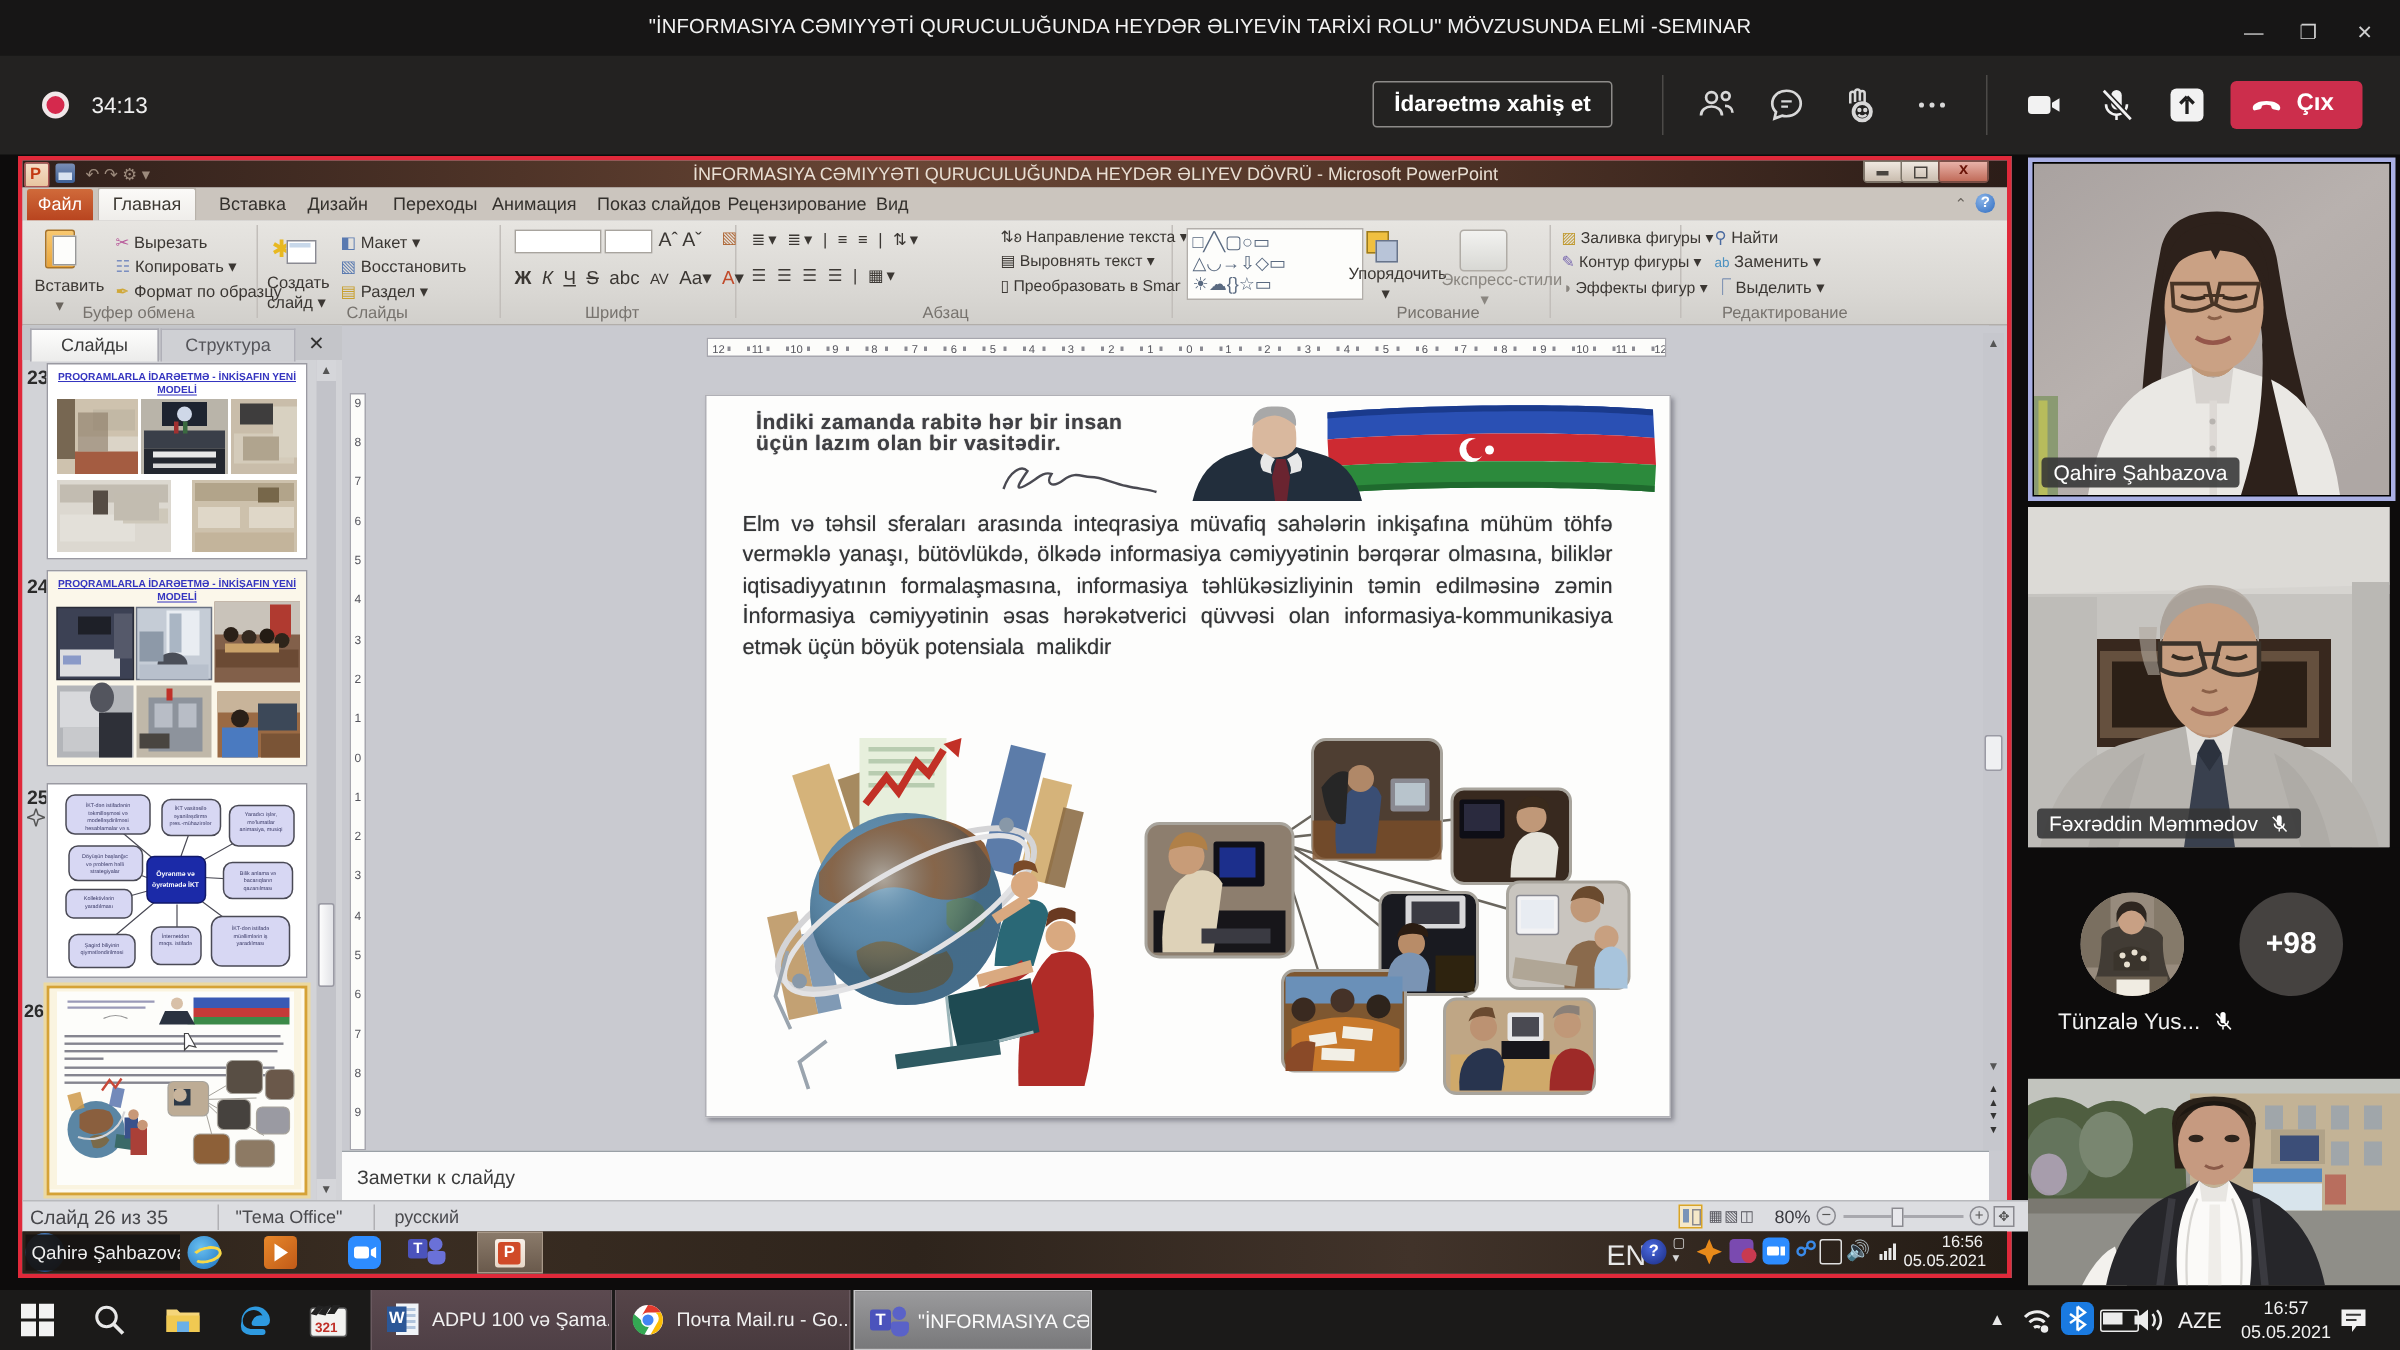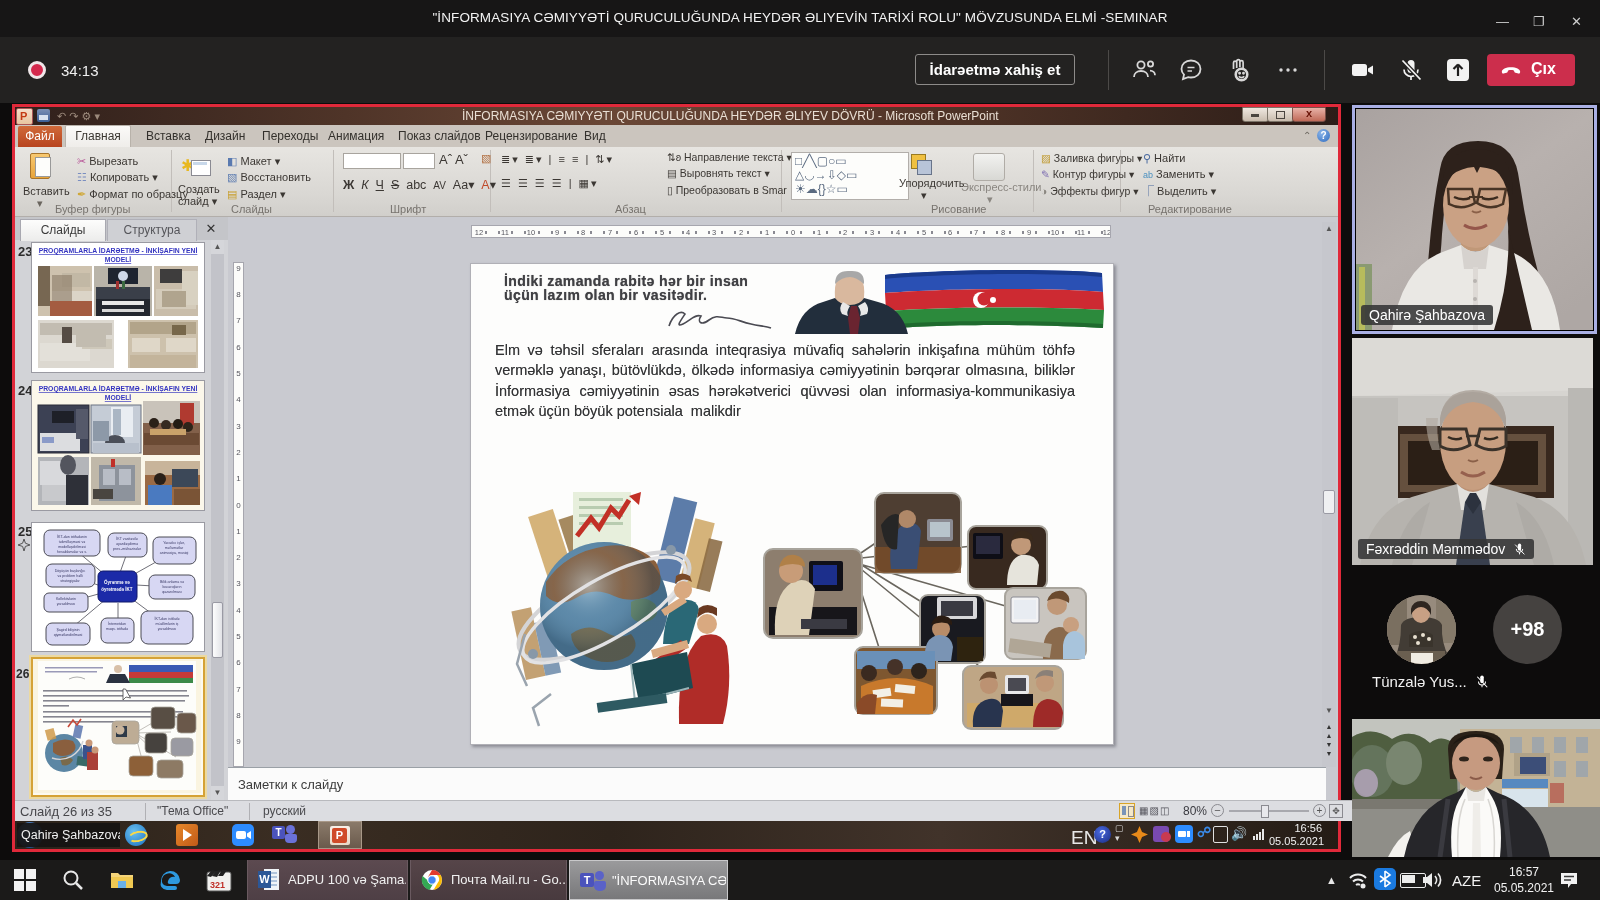--- a/index.html
+++ b/index.html
@@ -143,21 +143,21 @@
       <div style="position:absolute;left:1288px;top:5px;color:#6a655e;font-size:10px;">⌃</div>
       <div style="position:absolute;left:1302px;top:4px;width:13px;height:13px;border-radius:50%;background:radial-gradient(circle at 35% 30%,#8ab4e8,#2f6cc0);color:#fff;font-size:10px;font-weight:bold;text-align:center;line-height:13px;">?</div>
     </div>
     <div class="abs" id="ribbon">
       <div class="gsep" style="left:156px;"></div>
       <div class="gsep" style="left:318px;"></div>
       <div class="gsep" style="left:475px;"></div>
       <div class="gsep" style="left:766px;"></div>
       <div class="gsep" style="left:1018px;"></div>
       <div class="gsep" style="left:1105px;"></div>
-      <div class="glabel" style="left:40px;">Буфер фигуры</div>
+      <div class="glabel" style="left:40px;">Буфер обмена</div>
       <div class="glabel" style="left:216px;">Слайды</div>
       <div class="glabel" style="left:375px;">Шрифт</div>
       <div class="glabel" style="left:600px;">Абзац</div>
       <div class="glabel" style="left:916px;">Рисование</div>
       <div class="glabel" style="left:1133px;">Редактирование</div>
 
       <div style="position:absolute;left:13px;top:6px;width:26px;height:30px;">
         <div style="position:absolute;left:2px;top:0;width:18px;height:24px;background:linear-gradient(#f8c870,#e8a43a);border:1px solid #a8742a;border-radius:2px;"></div>
         <div style="position:absolute;left:7px;top:4px;width:14px;height:18px;background:#fdfdfb;border:1px solid #999;"></div>
       </div>
@@ -545,20 +545,21 @@
           <path d="M48 34 q-2 -26 15 -26 q16 0 14 26 q-4 10 -14 10 q-11 0 -15 -10z" fill="#d9b89e"></path>
           <path d="M48 20 q0 -14 15 -13 q15 -1 14 13 q-8 -7 -14 -7 q-8 0 -15 7z" fill="#a8a8a8"></path>
           <path d="M8 70 q6 -26 28 -32 l12 -4 q5 7 15 7 q10 0 14 -7 l14 4 q24 6 30 32 z" fill="#222e3c"></path>
           <path d="M56 38 l7 4 q-4 6 -2 10 l-6 -2 q-4 -6 1 -12z" fill="#e8e8e8"></path>
           <path d="M78 38 l-7 4 q4 6 2 10 l7 -2 q3 -6 -2 -12z" fill="#e8e8e8"></path>
           <path d="M64 42 h6 l3 12 -2 16 h-8 l-2 -16z" fill="#6a2430"></path>
         </svg>
         <div style="position:absolute;left:24px;top:76px;width:580px;font-size:14.5px;line-height:20.4px;color:#333436;text-shadow:0 0 .6px rgba(70,70,70,.7);" id="bodytext">
           <div style="text-align:justify;text-align-last:justify;">Elm və təhsil sferaları arasında inteqrasiya müvafiq sahələrin inkişafına mühüm töhfə</div>
           <div style="text-align:justify;text-align-last:justify;">verməklə yanaşı, bütövlükdə, ölkədə informasiya cəmiyyətinin bərqərar olmasına, biliklər</div>
+          <div style="text-align:justify;text-align-last:justify;">iqtisadiyyatının formalaşmasına, informasiya təhlükəsizliyinin təmin edilməsinə zəmin</div>
           <div style="text-align:justify;text-align-last:justify;">İnformasiya cəmiyyətinin əsas hərəkətverici qüvvəsi olan informasiya-kommunikasiya</div>
           <div>etmək üçün böyük potensiala&nbsp; malikdir</div>
         </div>
 
         <svg style="position:absolute;left:40px;top:220px;width:222px;height:250px;" viewBox="0 0 222 250">
           <g transform="rotate(-18 70 60)">
             <rect x="28" y="18" width="26" height="70" fill="#cfa868" opacity=".88"></rect>
             <rect x="56" y="30" width="18" height="58" fill="#9a7a4a" opacity=".88"></rect>
           </g>
           <rect x="62" y="8" width="58" height="62" fill="#e7efdc"></rect>

